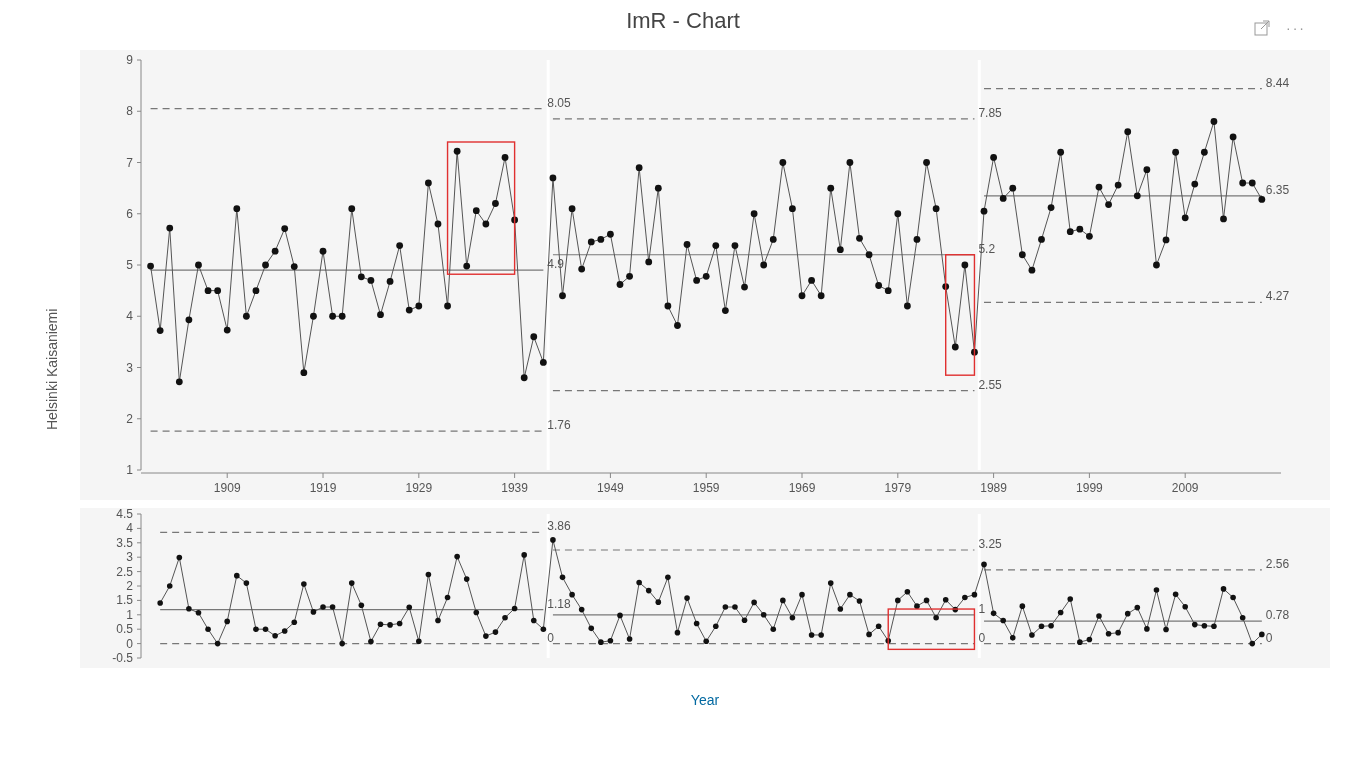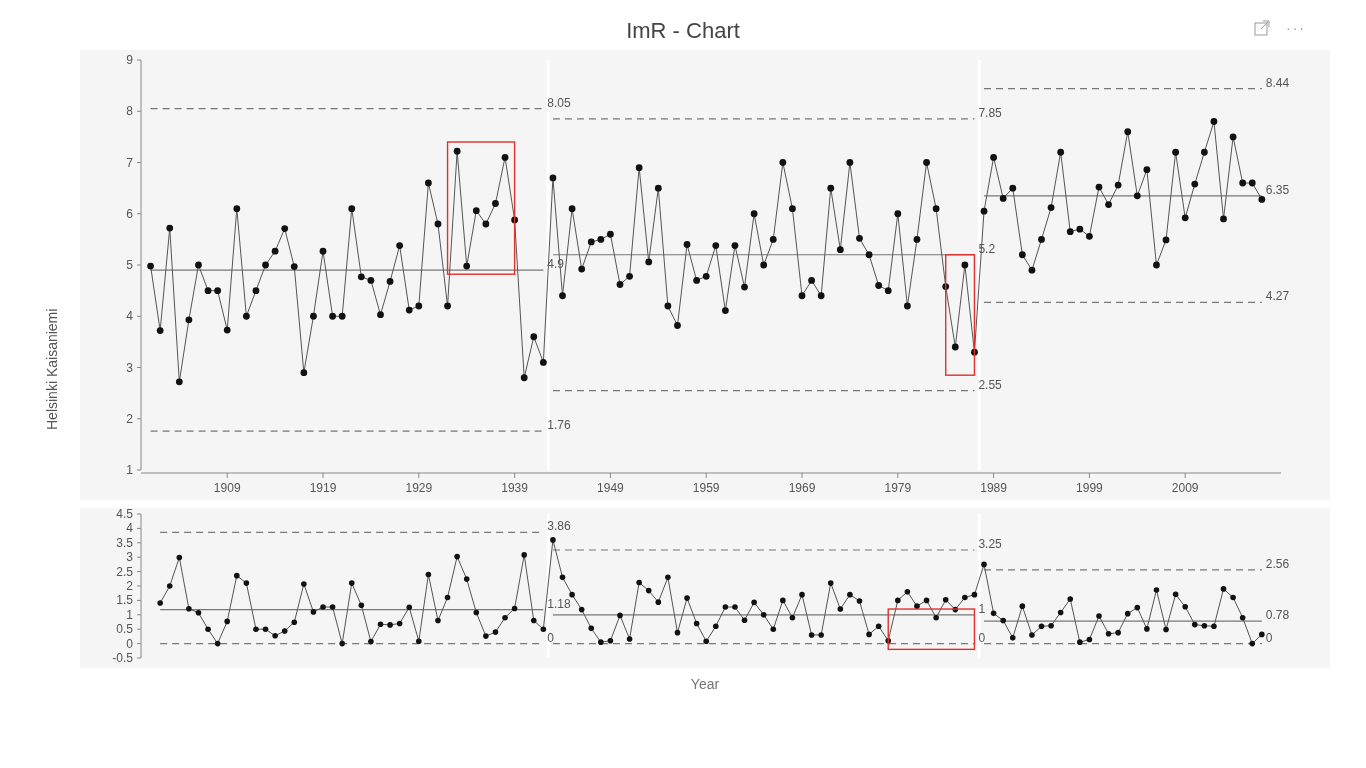--- a/index.html
+++ b/index.html
@@ -13,21 +13,21 @@
     overflow: hidden;
   }
   .title-bar {
     position: relative;
     width: 100%;
     height: 50px;
     text-align: center;
   }
   .title-bar h1 {
     margin: 0;
-    padding-top: 18px;
+    padding-top: 8px;
     font-weight: 400;
     font-size: 22px;
     color: #444;
   }
   .title-icons {
     position: absolute;
     top: 20px;
     right: 60px;
     display: flex;
     gap: 16px;
@@ -46,22 +46,22 @@
   .y-axis-label {
     position: absolute;
     transform: rotate(-90deg);
     transform-origin: left top;
     font-size: 14px;
     color: #555;
   }
   .x-axis-label {
     text-align: center;
     font-size: 14px;
-    color: #737373;
-    margin-top: 8px;
+    color: #0369a1;
+    margin-top: 24px;
   }
   svg text {
     font-family: "Segoe UI", Arial, sans-serif;
     fill: #555;
     font-size: 12px;
   }
 </style>
 </head>
 <body>
 

